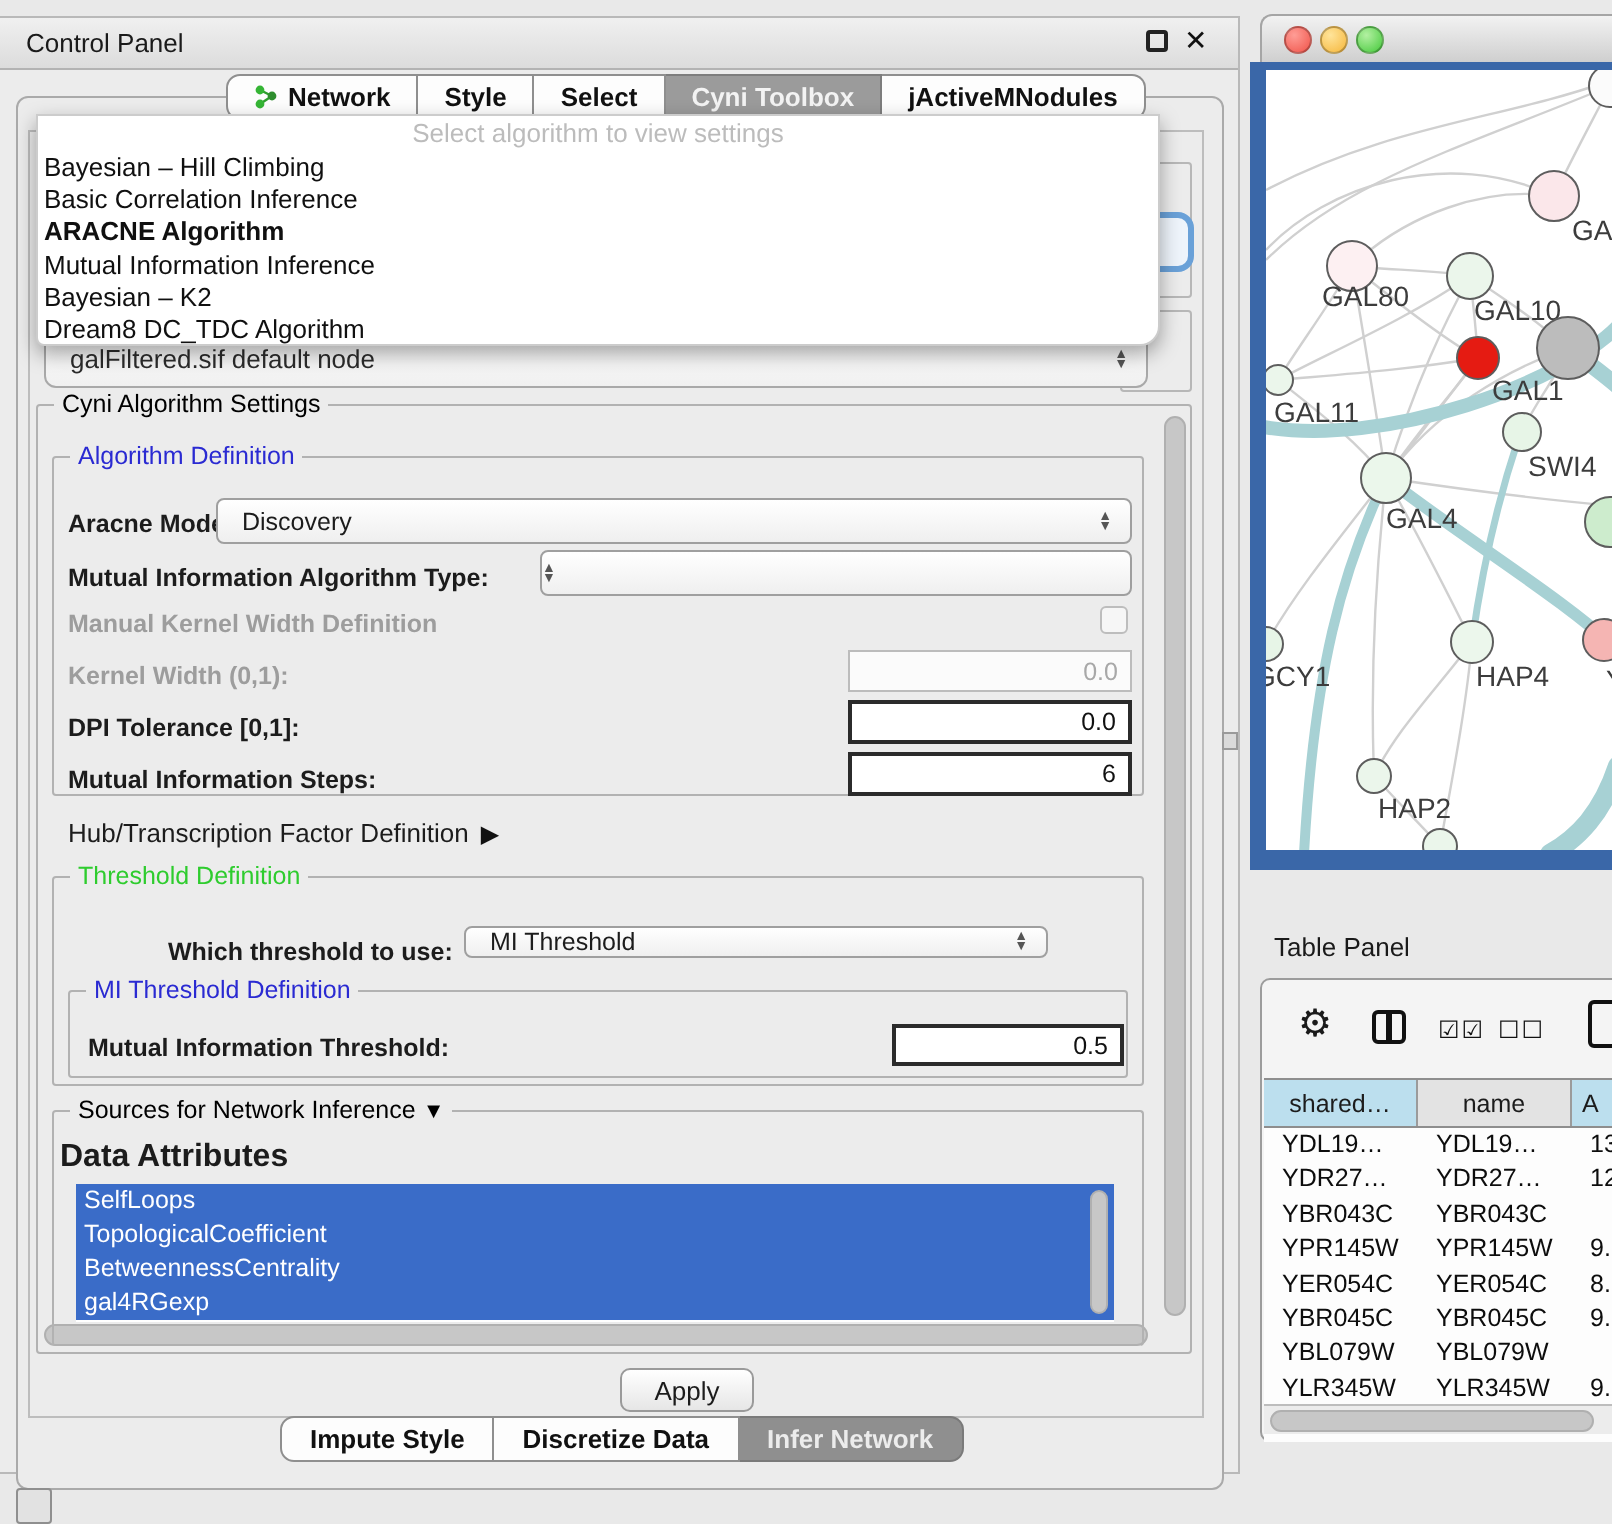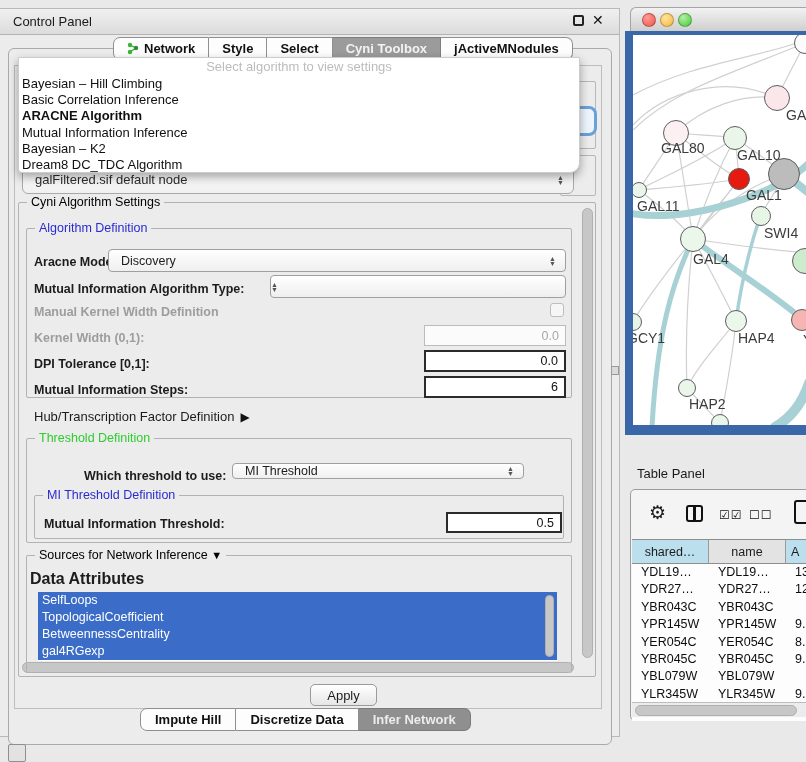--- a/index.html
+++ b/index.html
@@ -248,21 +248,21 @@
         <div class="attr-item sel">BetweennessCentrality</div>
         <div class="attr-item sel">gal4RGexp</div>
       </div>
     <div class="vscroll-thumb" style="left:545px;top:586px;width:9px;height:62px;"></div>
 
     <div class="apply-btn">
       <span>Apply</span>
     </div>
 
     <div class="bottom-tabs" id="bottom-tabs">
-        <div class="bottom-tab">Impute Hill</div>
+        <div class="bottom-tab">Impute Style</div>
         <div class="bottom-tab">Discretize Data</div>
         <div class="bottom-tab selected">Infer Network</div>
       </div>
   </div>
 
   <div class="popup">
     <div class="popup-header">Select algorithm to view settings</div>
     <div id="popup-items">
         <div class="popup-item">Bayesian – Hill Climbing</div>
         <div class="popup-item">Basic Correlation Inference</div>

